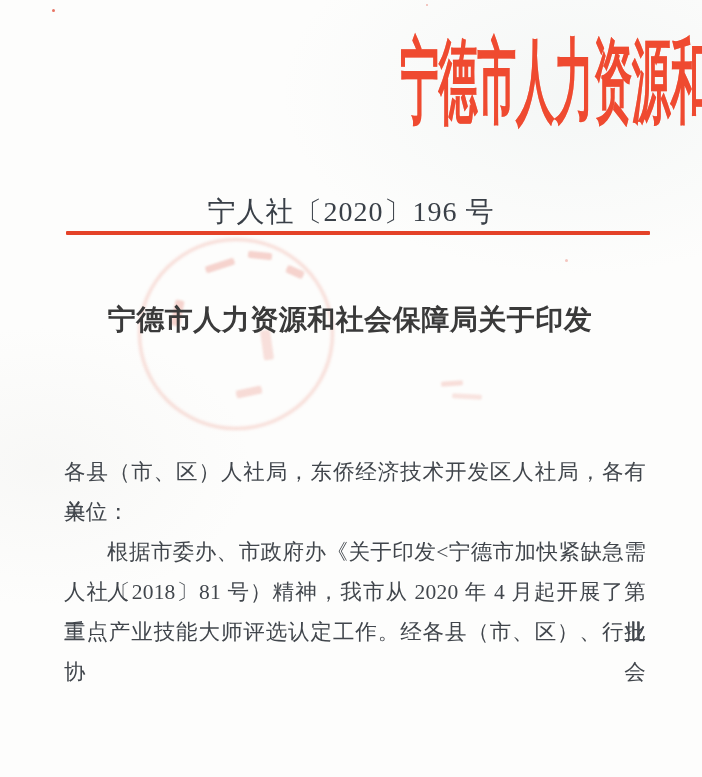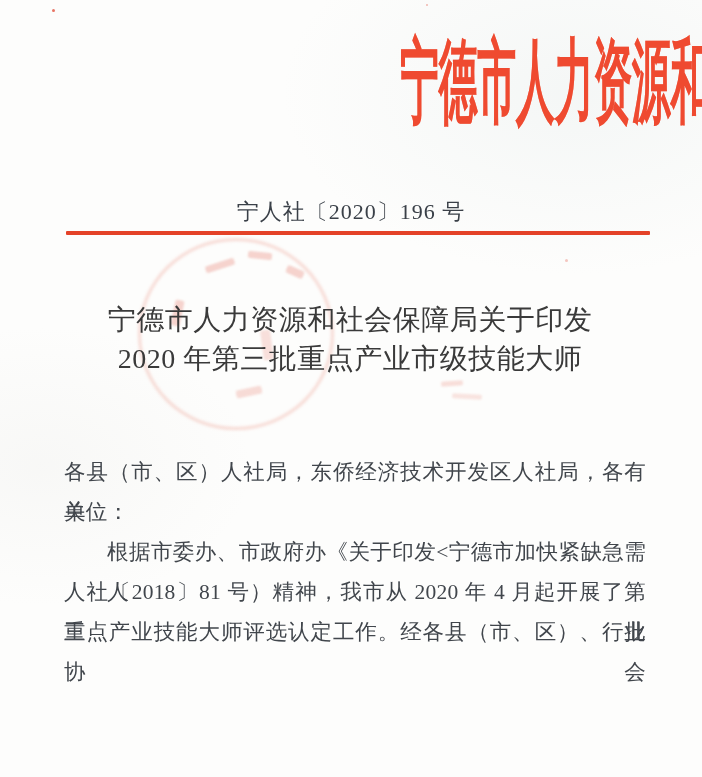--- a/index.html
+++ b/index.html
@@ -33,21 +33,21 @@
     white-space:nowrap;
     letter-spacing:0px;
     transform:scaleX(0.42);
     transform-origin:center center;
     text-shadow:0 0 1px rgba(239,74,48,0.55);
   }
   
   .doc-number {
     position:absolute; top:197px; left:0; width:702px;
     text-align:center;
-    font-size:22px; line-height:30px;
+    font-size:28px; line-height:30px;
     color:#3a4048;
     letter-spacing:1px;
   }
   
   .red-rule {
     position:absolute; top:231px; left:66px;
     width:584px; height:4px;
     background:#e44228;
     border-radius:1px;
   }
@@ -71,21 +71,21 @@
   .m8 { left:452px; top:394px; width:30px; height:5px; transform:rotate(3deg); opacity:.6; }
   .speck { position:absolute; border-radius:50%; background:rgba(224,70,50,0.75); }
   .s1 { left:52px; top:9px; width:3px; height:3px; }
   .s2 { left:426px; top:4px; width:2px; height:2px; opacity:.5; }
   .s3 { left:565px; top:259px; width:3px; height:3px; opacity:.4; }
   
   .doc-title {
     position:absolute; top:300px; left:0; width:700px;
     text-align:center;
     font-size:28px; line-height:39px;
-    font-weight:normal;
+    font-weight:bold;
     color:#3a3a3a;
     letter-spacing:0.5px;
   }
   
   .body-text {
     position:absolute; top:452px; left:64px;
     width:582px;
     font-size:21.5px;
     color:#41464c;
     letter-spacing:0.2px;
@@ -126,21 +126,20 @@
   <div class="org-title-wrap">
     <span class="org-title">宁德市人力资源和社会保障局文件</span>
   </div>
 
   <div class="doc-number">宁人社〔2020〕196 号</div>
 
   <div class="red-rule"></div>
 
   <div class="doc-title">
     <div>宁德市人力资源和社会保障局关于印发</div>
-    <div>2020 年第三批重点产业市级技能大师</div>
   </div>
 
   <div class="body-text">
     <div class="body-line">各县（市、区）人社局，东侨经济技术开发区人社局，各有关</div>
     <div class="body-line left-align">单位：</div>
     <div class="body-line indent">根据市委办、市政府办《关于印发&lt;宁德市加快紧缺急需人</div>
     <div class="body-line">人社〔2018〕81 号）精神，我市从 2020 年 4 月起开展了第三批</div>
     <div class="body-line">重点产业技能大师评选认定工作。经各县（市、区）、行业协会</div>
   </div>
 </div>

